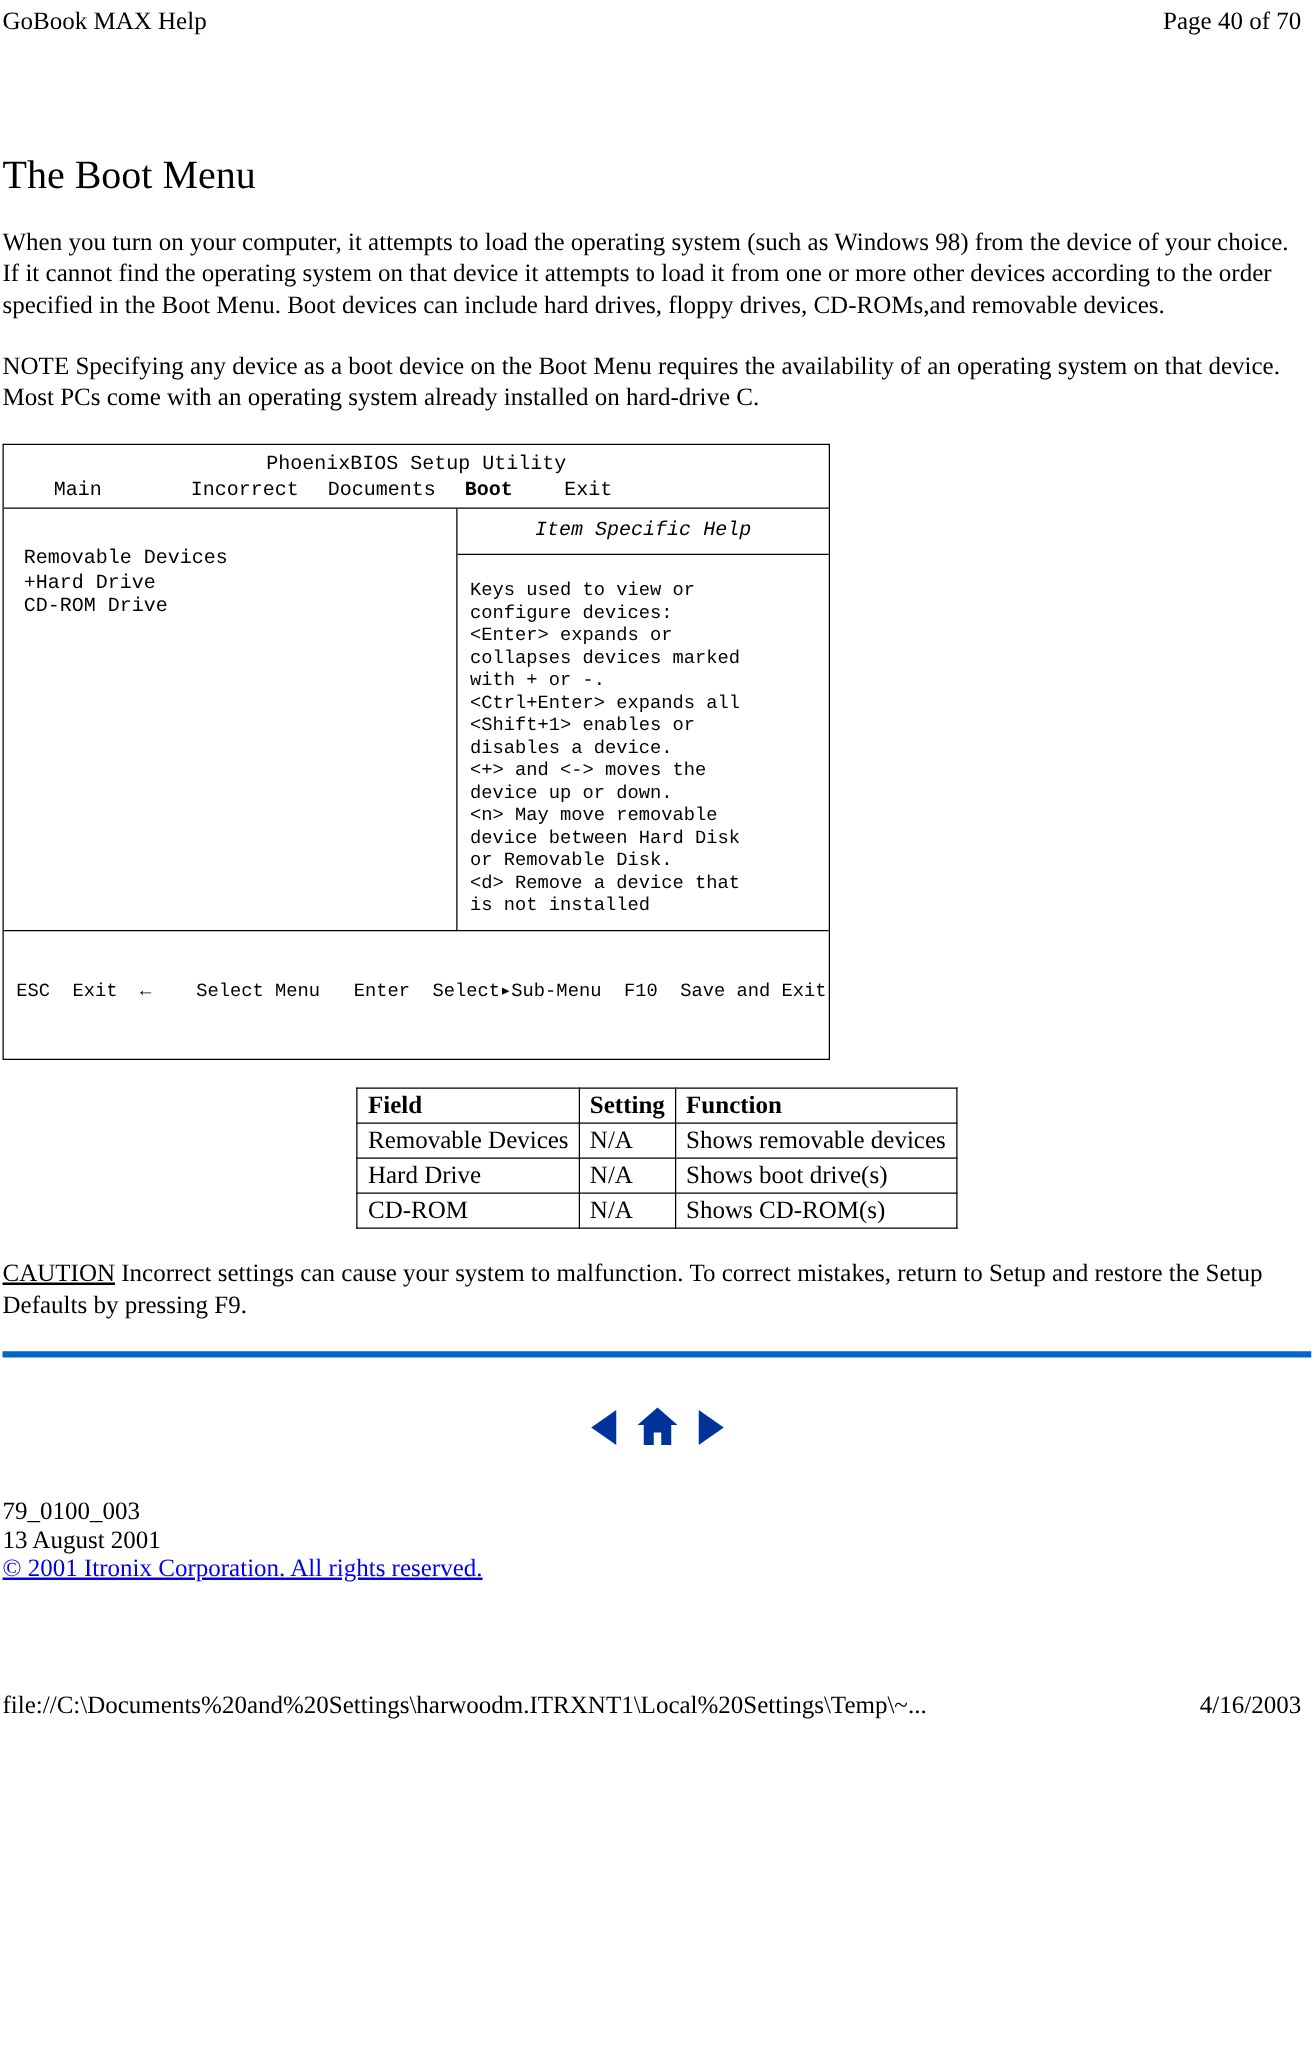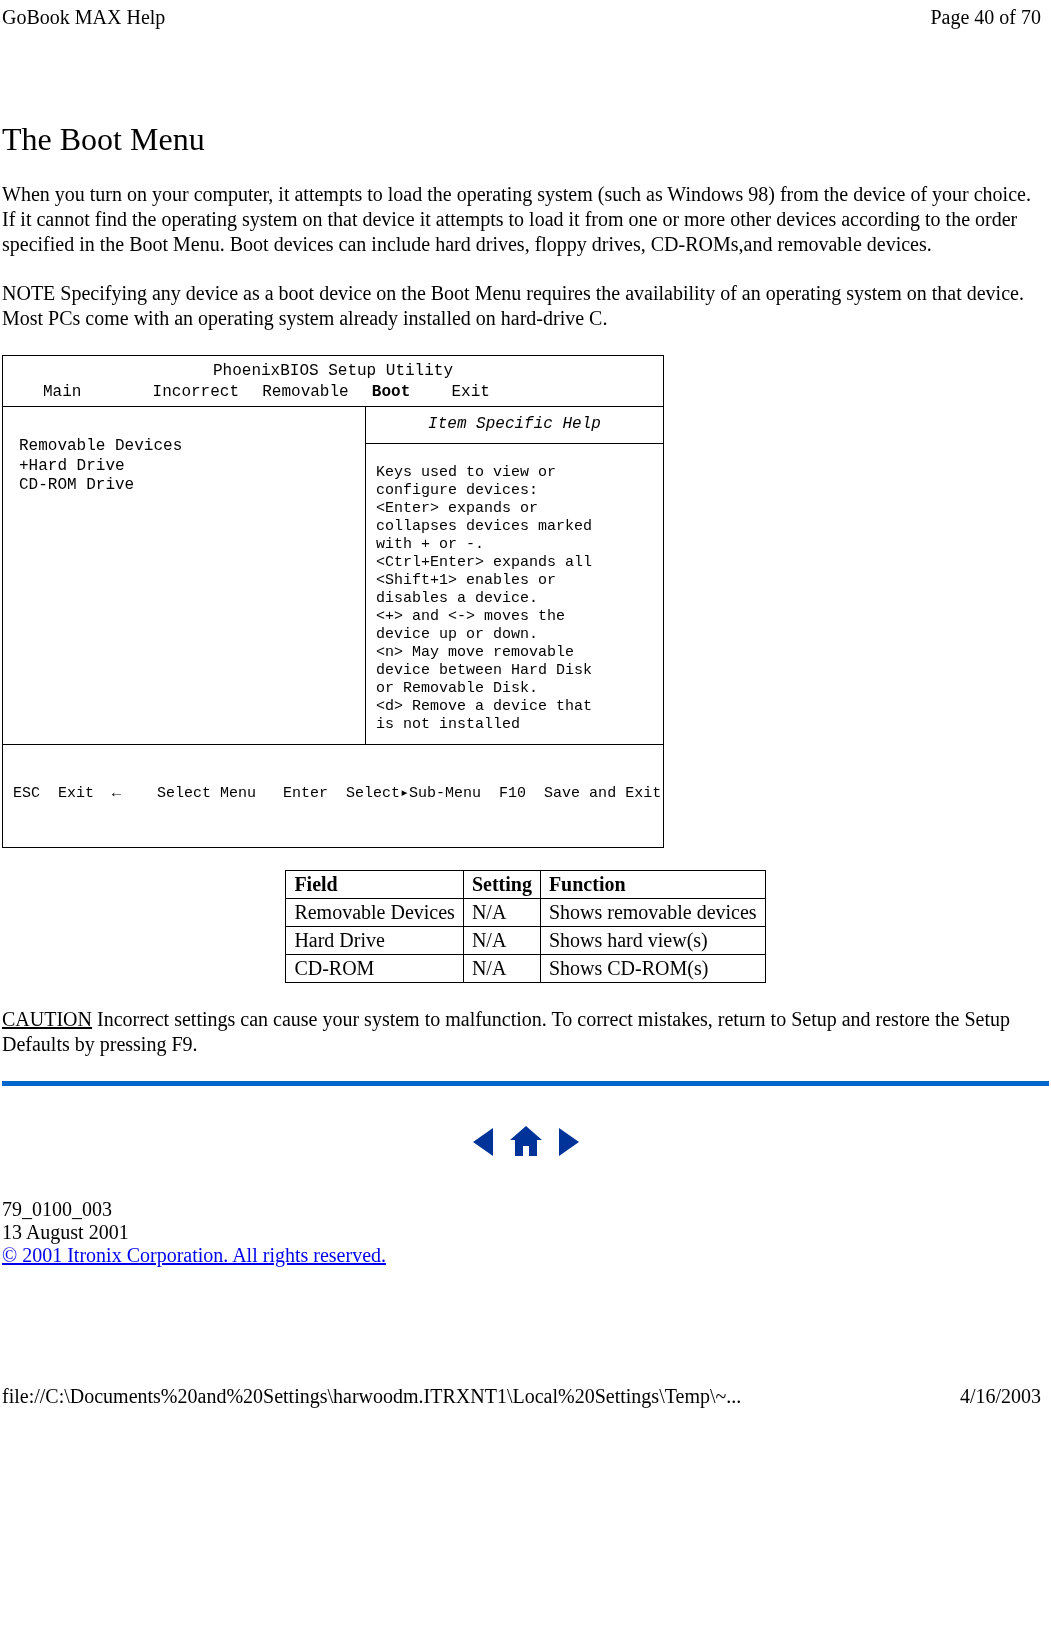--- a/index.html
+++ b/index.html
@@ -94,21 +94,21 @@
       background: #0066cc;
       border: none;
       margin: 24px 0 36px 0;
     }
     .nav-icons {
       text-align: center;
       margin-bottom: 36px;
     }
     .nav-icons svg { margin: 0 2px; vertical-align: middle; }
     .doc-meta {
-      margin-bottom: 112px;
+      margin-bottom: 80px;
     }
     a.copyright {
       color: #0000ee;
       text-decoration: underline;
     }
     .page-footer {
       display: flex;
       justify-content: space-between;
       padding: 6px 10px 6px 2px;
       font-size: 20px;
@@ -132,21 +132,21 @@
 
   <p>
     <span class="note-label">NOTE</span><span>  Specifying any device as a boot device on the Boot Menu requires the availability of an operating system on that device.  Most PCs come with an operating system already installed on hard-drive C.</span>
   </p>
 
   <div class="bios-box">
     <div class="bios-top">PhoenixBIOS Setup Utility</div>
     <div class="bios-menubar">
       <span style="width:100px">Main</span>
       <span style="width:100px">Incorrect</span>
-      <span style="width:100px">Removable</span>
+      <span style="width:100px">Documents</span>
       <span style="width:70px;font-weight:bold">Boot</span>
       <span>Exit</span>
     </div>
     <div class="bios-main">
       <div class="bios-left">
         <div>Removable Devices</div>
         <div>+Hard Drive</div>
         <div>CD-ROM Drive</div>
       </div>
       <div class="bios-right">
@@ -181,21 +181,21 @@
       <th>Function</th>
     </tr>
     <tr>
       <td>Removable Devices</td>
       <td>N/A</td>
       <td>Shows removable devices</td>
     </tr>
     <tr>
       <td>Hard Drive</td>
       <td>N/A</td>
-      <td>Shows hard view(s)</td>
+      <td>Shows boot drive(s)</td>
     </tr>
     <tr>
       <td>CD-ROM</td>
       <td>N/A</td>
       <td>Shows CD-ROM(s)</td>
     </tr>
   </tbody>
     </table>
 
   <p>

